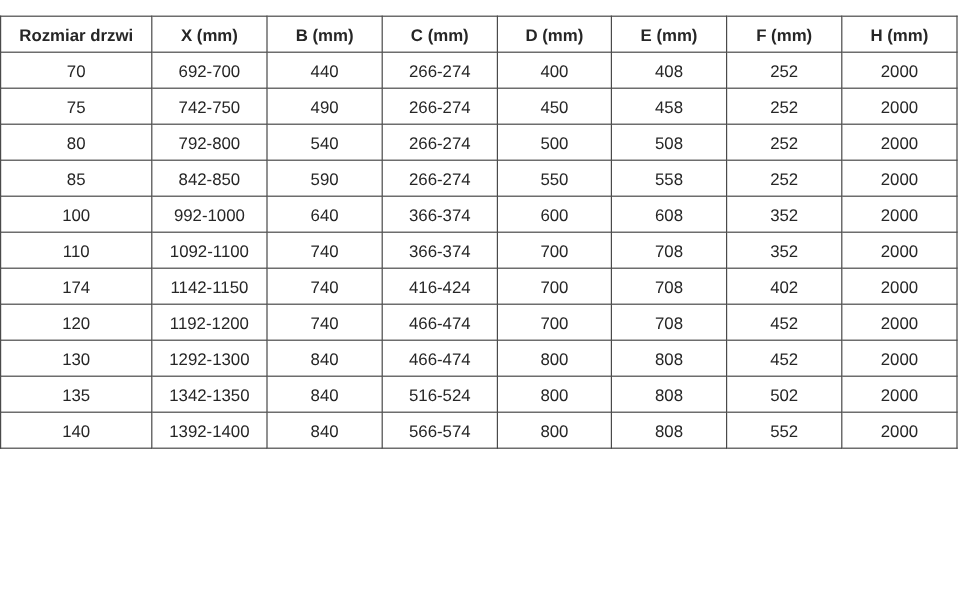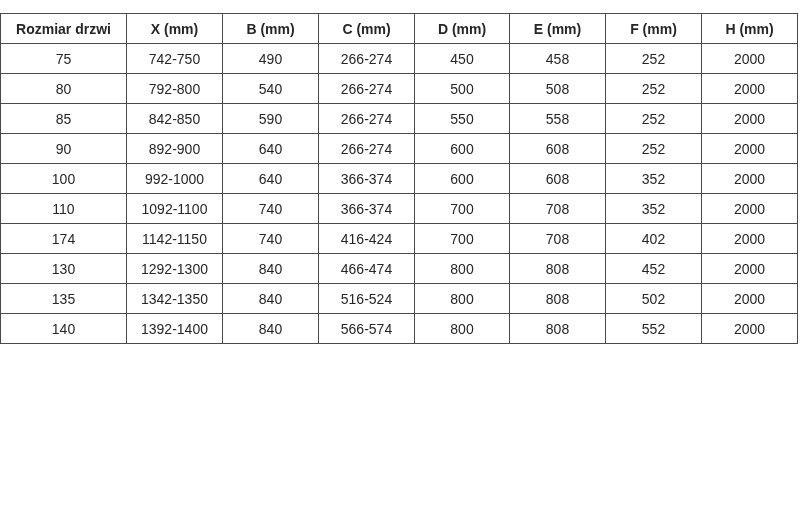--- a/index.html
+++ b/index.html
@@ -59,20 +59,30 @@
       <th>B (mm)</th>
       <th>C (mm)</th>
       <th>D (mm)</th>
       <th>E (mm)</th>
       <th>F (mm)</th>
       <th>H (mm)</th>
     </tr>
   </thead>
   <tbody>
       <tr>
+        <td>70</td>
+        <td>692-700</td>
+        <td>440</td>
+        <td>266-274</td>
+        <td>400</td>
+        <td>408</td>
+        <td>252</td>
+        <td>2000</td>
+      </tr>
+      <tr>
         <td>75</td>
         <td>742-750</td>
         <td>490</td>
         <td>266-274</td>
         <td>450</td>
         <td>458</td>
         <td>252</td>
         <td>2000</td>
       </tr>
       <tr>
@@ -85,30 +95,20 @@
         <td>252</td>
         <td>2000</td>
       </tr>
       <tr>
         <td>85</td>
         <td>842-850</td>
         <td>590</td>
         <td>266-274</td>
         <td>550</td>
         <td>558</td>
-        <td>252</td>
-        <td>2000</td>
-      </tr>
-      <tr>
-        <td>90</td>
-        <td>892-900</td>
-        <td>640</td>
-        <td>266-274</td>
-        <td>600</td>
-        <td>608</td>
         <td>252</td>
         <td>2000</td>
       </tr>
       <tr>
         <td>100</td>
         <td>992-1000</td>
         <td>640</td>
         <td>366-374</td>
         <td>600</td>
         <td>608</td>
@@ -126,20 +126,30 @@
         <td>2000</td>
       </tr>
       <tr>
         <td>174</td>
         <td>1142-1150</td>
         <td>740</td>
         <td>416-424</td>
         <td>700</td>
         <td>708</td>
         <td>402</td>
+        <td>2000</td>
+      </tr>
+      <tr>
+        <td>120</td>
+        <td>1192-1200</td>
+        <td>740</td>
+        <td>466-474</td>
+        <td>700</td>
+        <td>708</td>
+        <td>452</td>
         <td>2000</td>
       </tr>
       <tr>
         <td>130</td>
         <td>1292-1300</td>
         <td>840</td>
         <td>466-474</td>
         <td>800</td>
         <td>808</td>
         <td>452</td>

